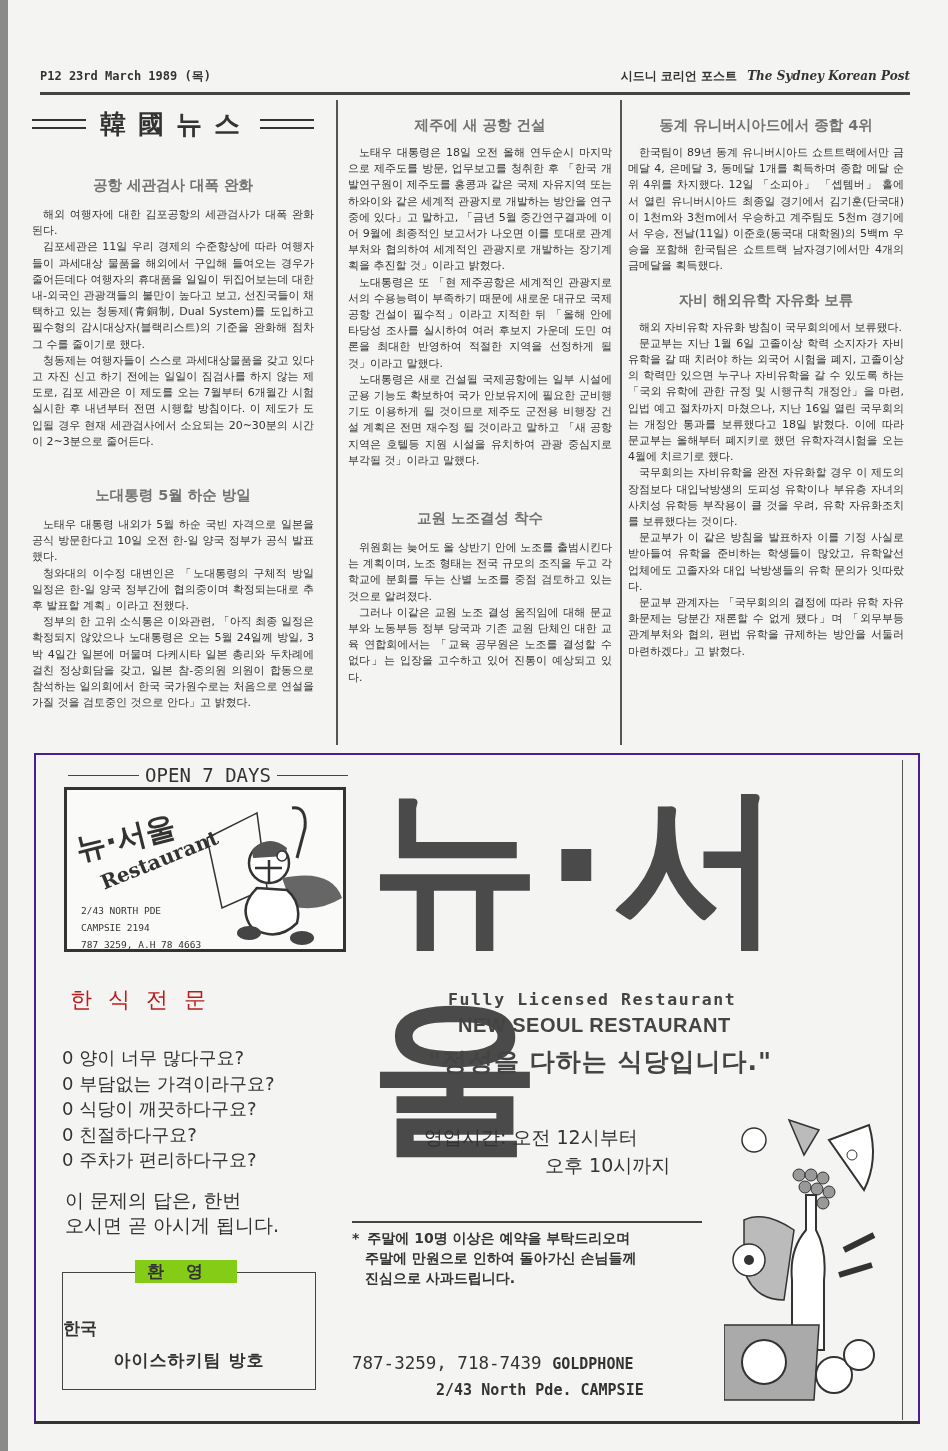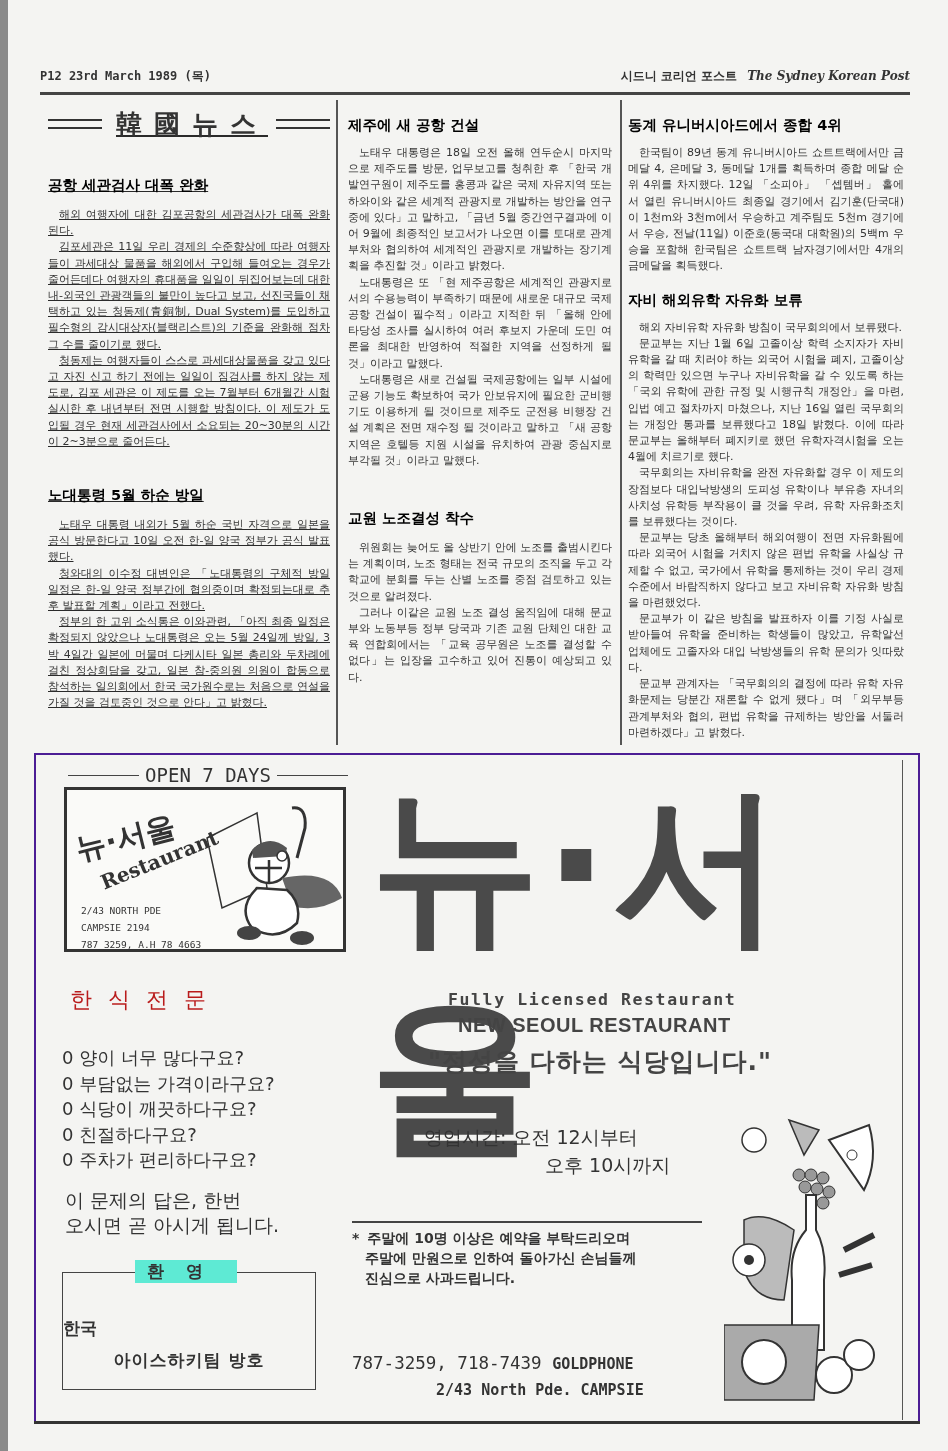--- a/index.html
+++ b/index.html
@@ -6,51 +6,51 @@
   body { width:948px; height:1451px; background:#f4f4f2; position:relative; overflow:hidden;
          font-family:"DejaVu Sans", sans-serif; color:#2a2a2a; }
   .page-edge-left { position:absolute; left:0; top:0; width:8px; height:1451px; background:#8a8a8a; }
   .header { position:absolute; left:40px; top:68px; width:870px; height:20px; }
   .header-left { position:absolute; left:0; top:0; font-family:"DejaVu Sans Mono", monospace; font-size:12px; font-weight:bold; color:#333; }
   .header-right { position:absolute; right:0; top:0; font-size:12px; font-weight:bold; color:#333; }
   .header-right .paper-en { font-family:"DejaVu Serif", serif; font-style:italic; margin-left:6px; }
   .header-rule { position:absolute; left:40px; top:92px; width:870px; height:0; border-top:3px solid #444; }
 
   .col { position:absolute; top:98px; }
-  .col1 { left:48px; width:282px;text-decoration:underline; }
+  .col1 { left:32px; width:282px; }
   .col2 { left:348px; width:264px; }
   .col3 { left:628px; width:276px; }
   .vrule { position:absolute; top:100px; width:0; height:645px; border-left:2px solid #555; }
 
   .section-banner { display:flex; align-items:center; justify-content:center; margin-top:8px; height:36px; }
   .section-banner .bar { flex:1; height:6px; border-top:2px solid #333; border-bottom:2px solid #333; }
   .section-banner .txt { font-family:"DejaVu Serif", serif; font-size:26px; font-weight:bold; letter-spacing:12px; padding:0 8px 0 14px; color:#333; }
 
-  .headline { text-align:left; font-weight:bold; font-size:14.5px; color:#000000; margin:0; }
+  .headline { text-align:center; font-weight:bold; font-size:14.5px; color:#737373; margin:0; }
   .body { font-size:11px; line-height:16.2px; text-align:justify; color:#333; margin:0; }
   .body p { margin:0; text-indent:1em; }
 
   .ad { position:absolute; left:34px; top:753px; width:886px; height:670px; border:2px solid #4c1d95; box-sizing:border-box; }
   .open-days { position:absolute; left:32px; top:9px; width:280px; display:flex; align-items:center; }
   .open-days .line { flex:1; border-top:1.5px solid #444; }
   .open-days .txt { font-family:"DejaVu Sans Mono", monospace; font-size:19px; padding:0 6px; color:#333; }
   .logo-box { position:absolute; left:28px; top:32px; width:282px; height:165px; border:3px solid #333; box-sizing:border-box; background:#fafaf8; overflow:hidden; }
   .logo-ko { position:absolute; left:8px; top:28px; font-size:30px; font-weight:bold; transform:rotate(-14deg); color:#333; }
   .logo-en { position:absolute; left:30px; top:58px; font-family:"DejaVu Serif", serif; font-size:20px; font-weight:bold; transform:rotate(-22deg); color:#333; }
   .logo-addr { position:absolute; left:14px; top:112px; font-family:"DejaVu Sans Mono", monospace; font-size:9.5px; line-height:17px; color:#333; }
   .mascot { position:absolute; left:130px; top:8px; width:150px; height:150px; }
 
   .big-name { position:absolute; left:370px; top:760px; width:520px; height:210px; }
   .big-name span { font-size:170px; font-weight:bold; color:#4a4a4a; letter-spacing:4px; line-height:210px; font-family:"DejaVu Sans", sans-serif; }
 
   .spec-title { position:absolute; left:70px; top:985px; font-size:22px; letter-spacing:16px; color:#b91c1c; }
   .qa { position:absolute; left:62px; top:1045px; font-size:18px; line-height:25.5px; color:#333; }
   .answer { position:absolute; left:65px; top:1188px; font-size:19px; line-height:25px; color:#333; }
   .welcome-box { position:absolute; left:62px; top:1272px; width:252px; height:116px; border:1.5px solid #444; }
-  .welcome-title { position:absolute; left:72px; top:-13px; background:#5eead4; padding:0 12px; font-size:17px; letter-spacing:22px; font-weight:bold; color:#333; }
+  .welcome-title { position:absolute; left:72px; top:-13px; background:#84cc16; padding:0 12px; font-size:17px; letter-spacing:22px; font-weight:bold; color:#333; }
   .welcome-l1 { position:absolute; left:0; width:100%; top:44px; text-align:left; font-size:17px; font-weight:bold; color:#333; }
   .welcome-l2 { position:absolute; left:0; width:100%; top:76px; text-align:center; font-size:17px; font-weight:bold; letter-spacing:1px; color:#333; }
 
   .licensed { position:absolute; left:448px; top:990px; font-family:"DejaVu Sans Mono", monospace; font-weight:bold; font-size:16.5px; letter-spacing:1.6px; color:#444; }
   .new-seoul { position:absolute; left:458px; top:1014px; font-family:"Liberation Sans", sans-serif; font-weight:bold; font-size:20px; letter-spacing:0.5px; color:#444; }
   .slogan { position:absolute; left:428px; top:1045px; font-size:25px; font-weight:bold; letter-spacing:1px; color:#444; }
   .hours-label { position:absolute; left:424px; top:1125px; font-size:19px; color:#333; }
   .hours-2 { position:absolute; left:545px; top:1153px; font-size:19px; color:#333; }
   .notice-rule { position:absolute; left:352px; top:1221px; width:350px; border-top:2px solid #444; }
   .notice { position:absolute; left:352px; top:1228px; font-size:14px; font-weight:bold; line-height:20px; color:#333; }
@@ -129,21 +129,20 @@
   <div class="body">
     <p>한국팀이 89년 동계 유니버시아드 쇼트트랙에서만 금메달 4, 은메달 3, 동메달 1개를 획득하며 종합 메달 순위 4위를 차지했다. 12일 「소피아」 「셉템버」 홀에서 열린 유니버시아드 최종일 경기에서 김기훈(단국대)이 1천m와 3천m에서 우승하고 계주팀도 5천m 경기에서 우승, 전날(11일) 이준호(동국대 대학원)의 5백m 우승을 포함해 한국팀은 쇼트트랙 남자경기에서만 4개의 금메달을 획득했다.</p>
   </div>
   <div style="height:16px"></div>
   <h2 class="headline">자비 해외유학 자유화 보류</h2>
   <div style="height:10px"></div>
   <div class="body">
     <p>해외 자비유학 자유화 방침이 국무회의에서 보류됐다.</p>
     <p>문교부는 지난 1월 6일 고졸이상 학력 소지자가 자비 유학을 갈 때 치러야 하는 외국어 시험을 폐지, 고졸이상의 학력만 있으면 누구나 자비유학을 갈 수 있도록 하는 「국외 유학에 관한 규정 및 시행규칙 개정안」을 마련, 입법 예고 절차까지 마쳤으나, 지난 16일 열린 국무회의는 개정안 통과를 보류했다고 18일 밝혔다. 이에 따라 문교부는 올해부터 폐지키로 했던 유학자격시험을 오는 4월에 치르기로 했다.</p>
     <p>국무회의는 자비유학을 완전 자유화할 경우 이 제도의 장점보다 대입낙방생의 도피성 유학이나 부유층 자녀의 사치성 유학등 부작용이 클 것을 우려, 유학 자유화조치를 보류했다는 것이다.</p>
-    <p>문교부는 당초 올해부터 해외여행이 전면 자유화됨에 따라 외국어 시험을 거치지 않은 편법 유학을 사실상 규제할 수 없고, 국가에서 유학을 통제하는 것이 우리 경제 수준에서 바람직하지 않다고 보고 자비유학 자유화 방침을 마련했었다.</p>
     <p>문교부가 이 같은 방침을 발표하자 이를 기정 사실로 받아들여 유학을 준비하는 학생들이 많았고, 유학알선 업체에도 고졸자와 대입 낙방생들의 유학 문의가 잇따랐다.</p>
     <p>문교부 관계자는 「국무회의의 결정에 따라 유학 자유화문제는 당분간 재론할 수 없게 됐다」며 「외무부등 관계부처와 협의, 편법 유학을 규제하는 방안을 서둘러 마련하겠다」고 밝혔다.</p>
   </div>
 </div>
 
 <div class="ad">
   <div class="open-days">
     <span class="line"></span>
     <span class="txt">OPEN 7 DAYS</span>
     <span class="line"></span>

